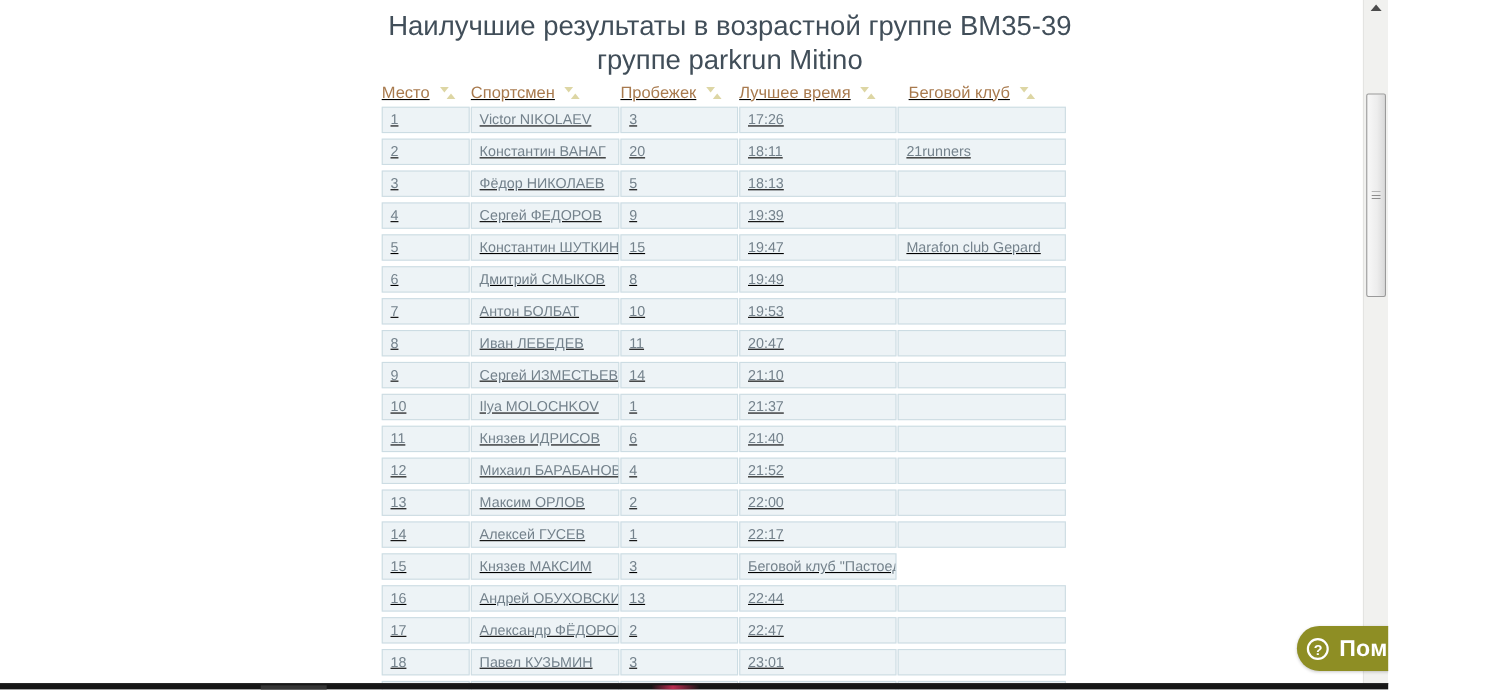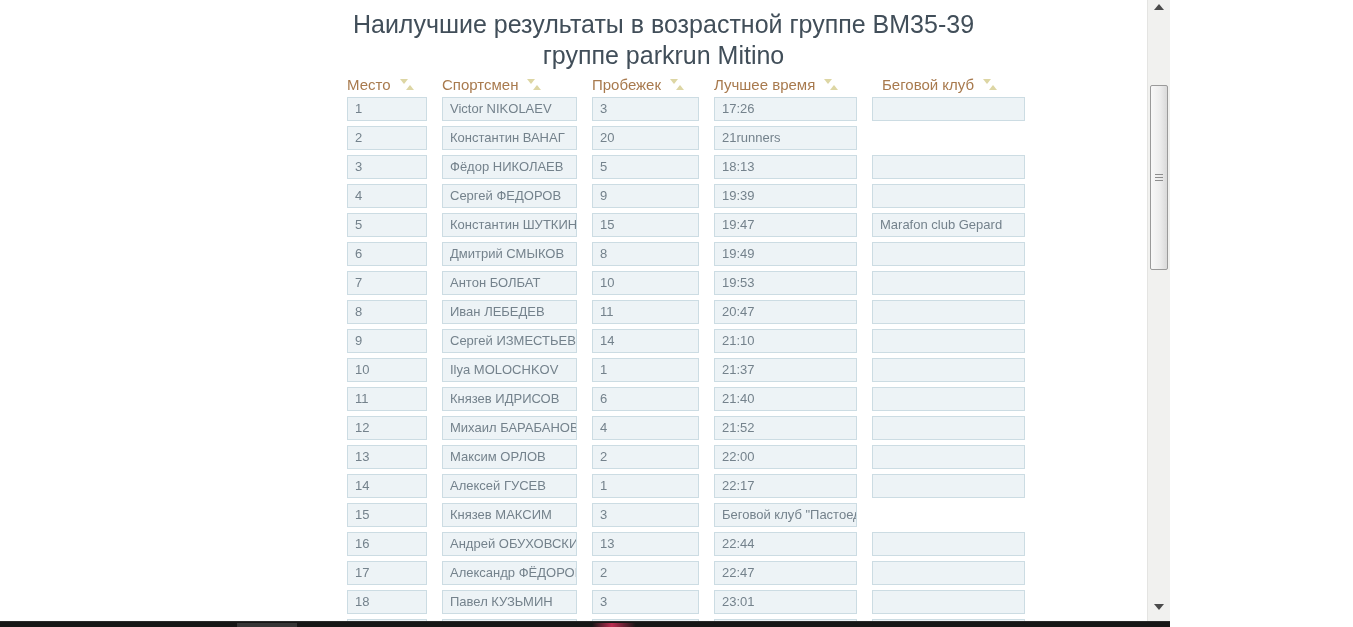--- a/index.html
+++ b/index.html
@@ -8,28 +8,28 @@
     --sort-icon-color:#ddd6a4;
     --cell-bg:#edf3f6;
     --cell-border:#ccdce3;
     --cell-text:#74828c;
     --help-bg:#8e8e24;
     --track:#f1f1ef;
   }
   *{margin:0;padding:0;box-sizing:border-box;}
   html,body{width:1353px;height:627px;overflow:hidden;background:#ffffff;
     font-family:"Liberation Sans", sans-serif;}
-  .page{position:relative;width:1170px;height:627px;background:#fff;overflow:hidden;}
+  .page{position:relative;width:1262px;height:627px;background:#fff;overflow:hidden;}
 
   
   h1.title{position:absolute;top:9px;left:0;width:1327px;text-align:center;
     font-size:25px;line-height:31px;font-weight:400;color:var(--title-color);}
 
   
-  .thead,.tr{display:grid;grid-template-columns:80px 135px 107px 143px 153px;column-gap:15px;}
+  .thead,.tr{display:grid;grid-template-columns:80px 135px 107px 143px 153px;column-gap:1px;text-decoration:underline;}
   .thead{position:absolute;top:73px;left:347px;height:22px;}
   .th{display:flex;align-items:center;gap:9px;font-size:15px;color:var(--header-color);
     cursor:pointer;white-space:nowrap;}
   .th:nth-child(5){padding-left:10px;}
   .sort-icon{position:relative;width:14px;height:11px;flex:0 0 auto;}
   .sort-icon .t-down{position:absolute;left:0;top:0;width:0;height:0;
     border-left:4px solid transparent;border-right:4px solid transparent;
     border-top:5px solid var(--sort-icon-color);}
   .sort-icon .t-up{position:absolute;right:0;bottom:0;width:0;height:0;
     border-left:4px solid transparent;border-right:4px solid transparent;
@@ -124,20 +124,21 @@
         <div class="td">1</div>
         <div class="td">Victor NIKOLAEV</div>
         <div class="td">3</div>
         <div class="td">17:26</div>
         <div class="td"></div>
       </div>
       <div class="tr">
         <div class="td">2</div>
         <div class="td">Константин ВАНАГ</div>
         <div class="td">20</div>
+        <div class="td">18:11</div>
         <div class="td">21runners</div>
       </div>
       <div class="tr">
         <div class="td">3</div>
         <div class="td">Фёдор НИКОЛАЕВ</div>
         <div class="td">5</div>
         <div class="td">18:13</div>
         <div class="td"></div>
       </div>
       <div class="tr">

